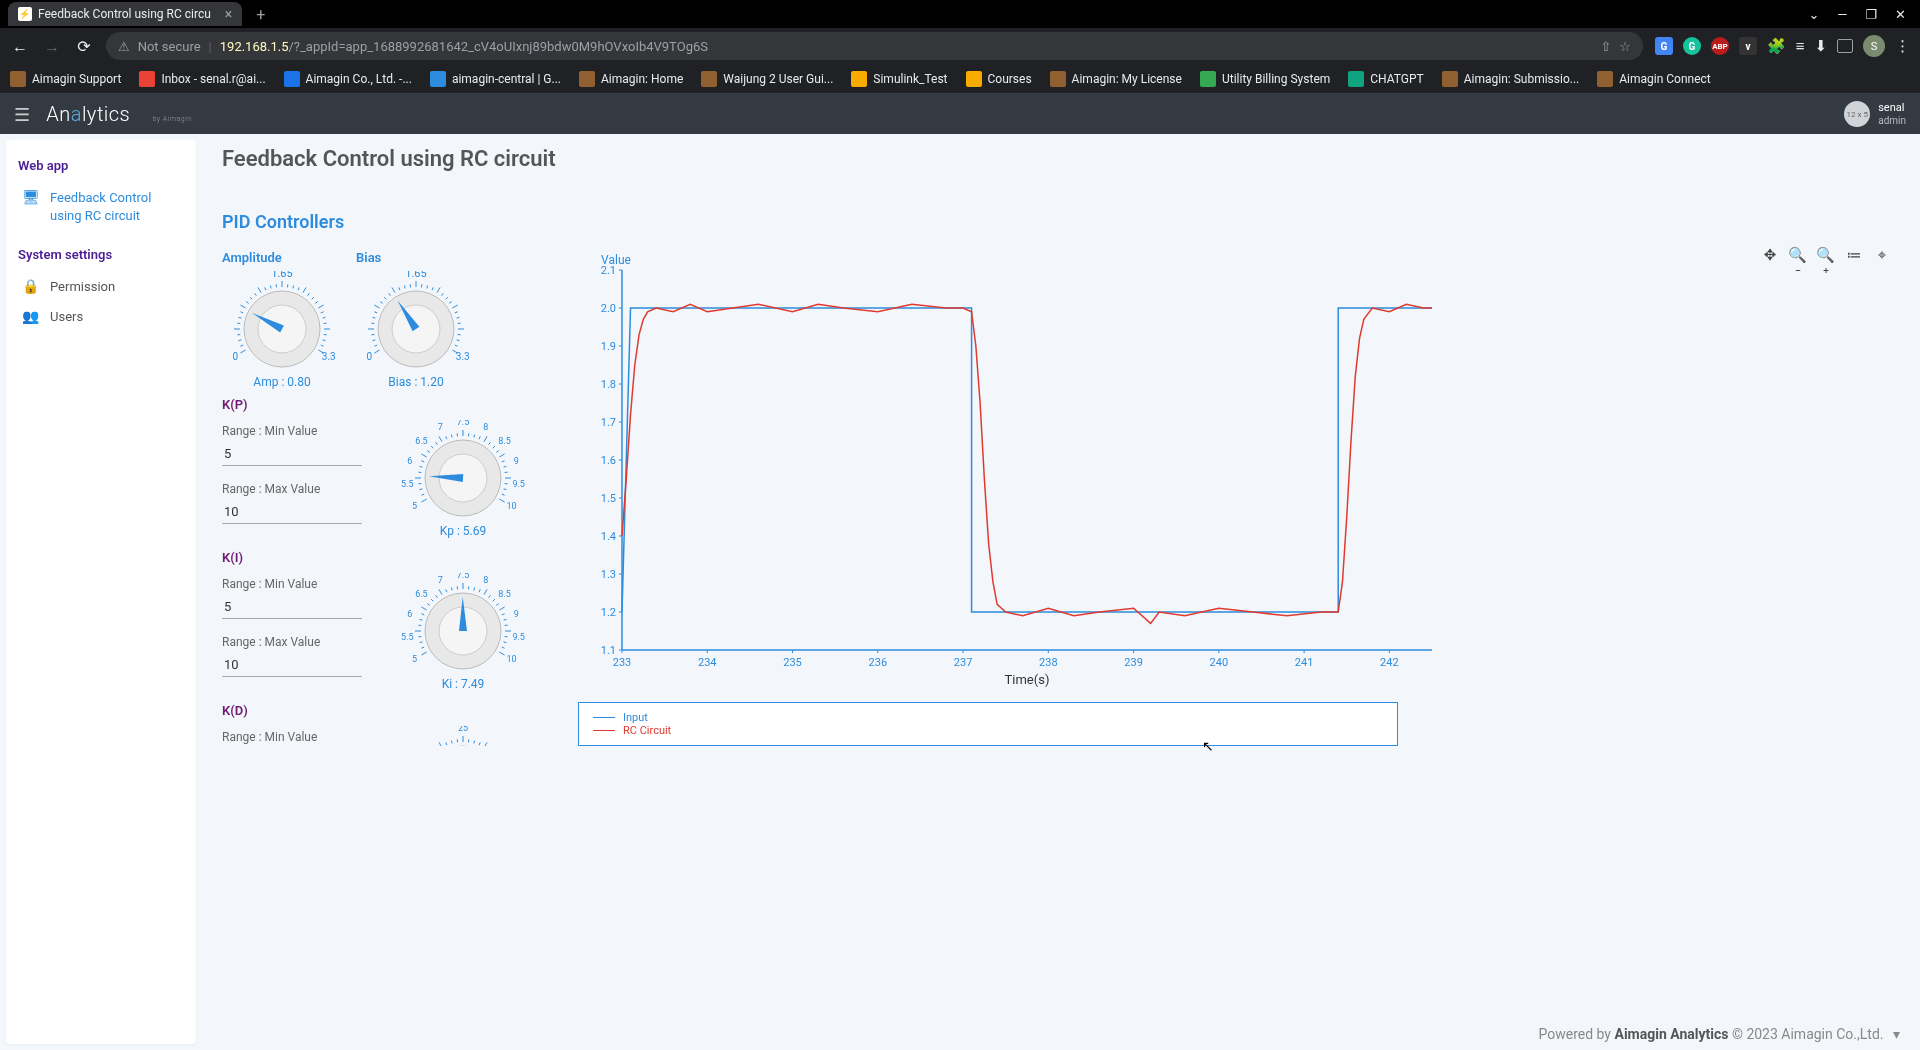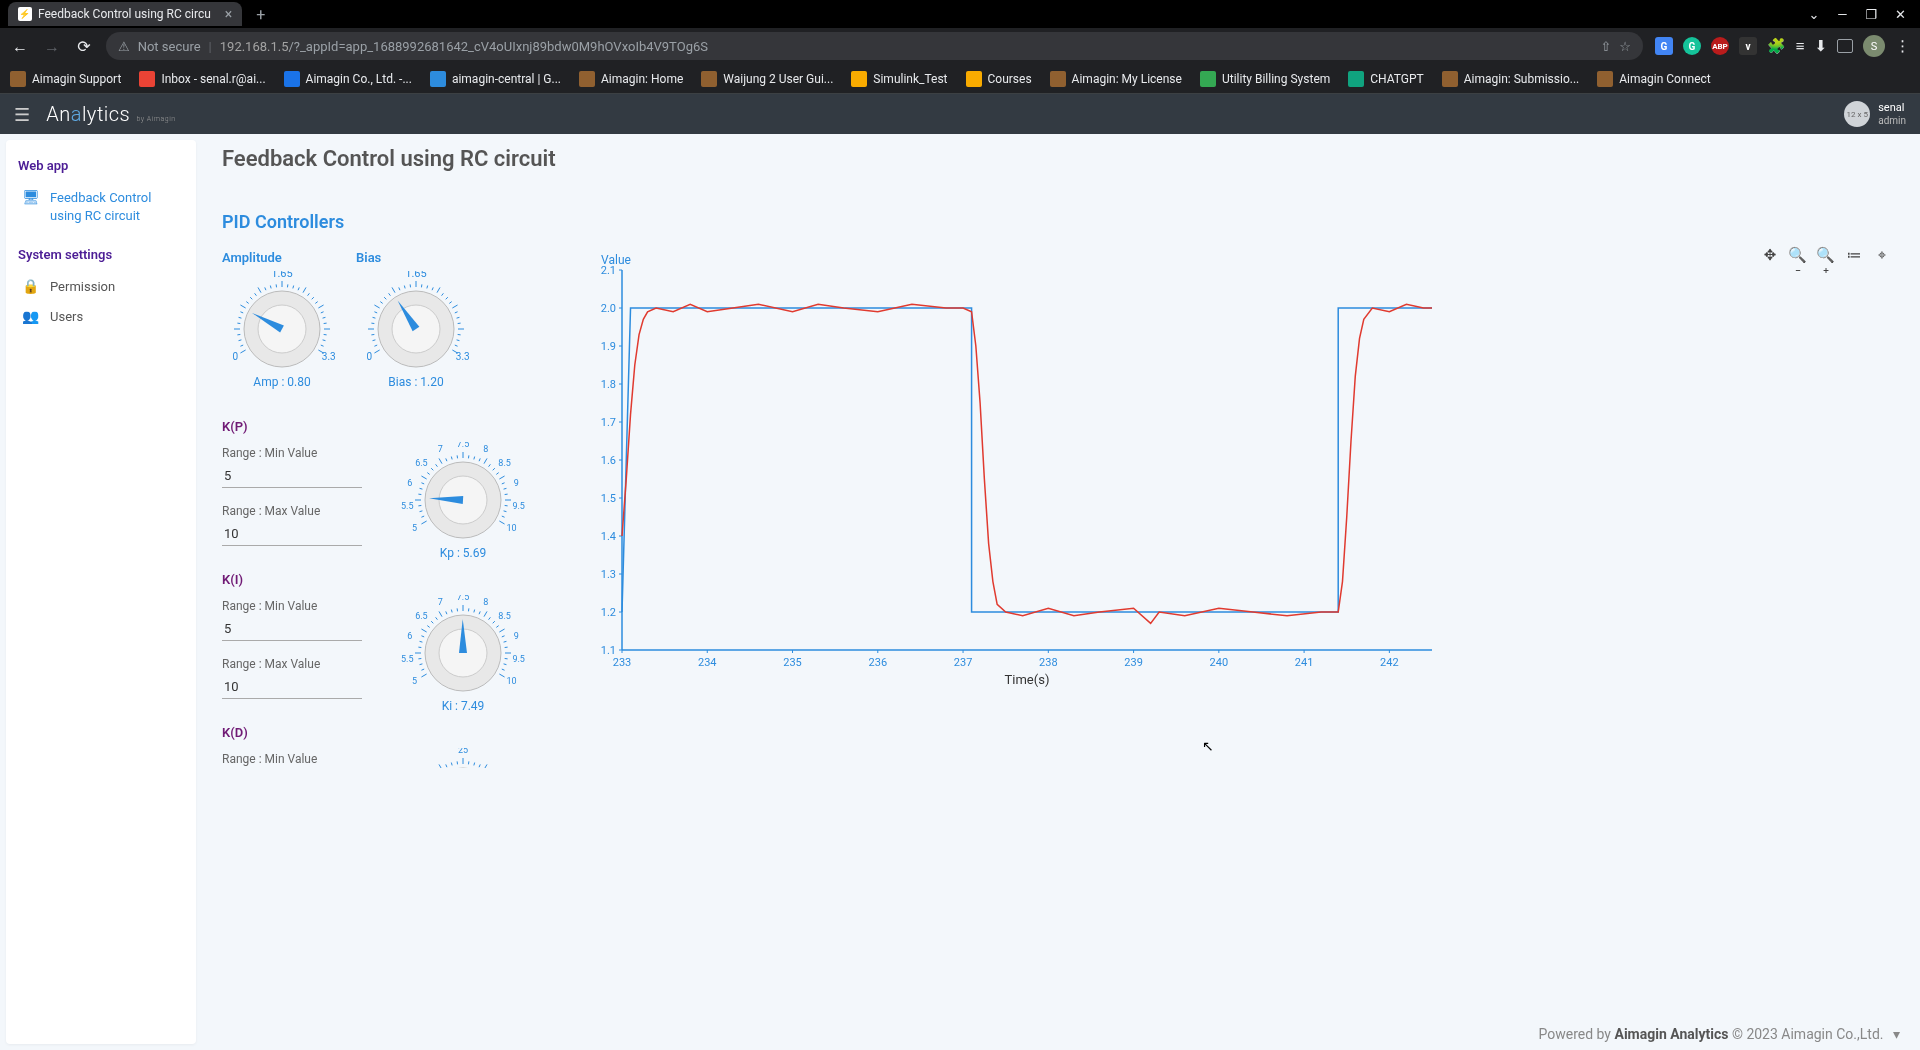--- a/index.html
+++ b/index.html
@@ -13,21 +13,21 @@
 .new-tab { color: #9aa0a6; margin-left: 14px; font-size: 16px; cursor: pointer; }
 .window-controls { margin-left: auto; display: flex; gap: 18px; padding-right: 14px; color: #e8eaed; font-size: 13px; }
 .window-controls span { cursor: pointer; }
 
 .url-bar-row { display: flex; align-items: center; height: 36px; background: #202124; padding: 0 10px; gap: 12px; }
 .nav-btn { color: #e8eaed; font-size: 16px; cursor: pointer; width: 20px; text-align: center; }
 .nav-btn.disabled { color: #5f6368; }
 .url-bar { flex: 1; display: flex; align-items: center; background: #35363a; border-radius: 16px; height: 28px; padding: 0 12px; color: #9aa0a6; font-size: 13px; gap: 8px; }
 .url-bar .not-secure { color: #9aa0a6; }
 .url-bar .sep { color: #5f6368; }
-.url-host { color: #a3a3a3; }
+.url-host { color: #fef9c3; }
 .url-rest { color: #9aa0a6; }
 .url-star { margin-left: auto; color: #9aa0a6; }
 .ext-icons { display: flex; gap: 10px; align-items: center; }
 .ext-icon { width: 18px; height: 18px; border-radius: 3px; font-size: 10px; display: flex; align-items: center; justify-content: center; color: #fff; font-weight: bold; }
 .ext-g { background: #4285f4; }
 .ext-grammarly { background: #15c39a; border-radius: 50%; }
 .ext-abp { background: #b91c1c; border-radius: 50%; font-size: 8px; }
 .ext-v { background: #333; }
 .ext-puzzle { color: #e8eaed; font-size: 15px; }
 .ext-dl { color: #e8eaed; font-size: 15px; }
@@ -38,21 +38,21 @@
 
 .bookmarks-bar { display: flex; align-items: center; height: 30px; background: #202124; padding: 0 10px; gap: 18px; border-bottom: 1px solid #3c4043; }
 .bookmark { display: flex; align-items: center; gap: 6px; color: #e8eaed; font-size: 12px; cursor: pointer; }
 .bm-ico { width: 16px; height: 16px; border-radius: 2px; display: flex; align-items: center; justify-content: center; font-size: 10px; color: #fff; }
 
 
 .app-nav { height: 40px; background: #333a42; display: flex; align-items: center; padding: 0 14px; color: #fff; }
 .hamburger { font-size: 18px; margin-right: 16px; cursor: pointer; color: #ccc; }
 .brand { font-size: 20px; font-weight: 300; letter-spacing: 0.5px; }
 .brand .a2 { color: #5fa8e0; }
-.brand-sub { font-size: 7px; color: #999; margin-left: 4px; }
+.brand-sub { font-size: 7px; color: #999; margin-left: 20px; }
 .user-area { margin-left: auto; display: flex; align-items: center; gap: 8px; }
 .user-avatar { width: 26px; height: 26px; border-radius: 50%; background: #d0d4d8; color: #666; font-size: 8px; display: flex; align-items: center; justify-content: center; }
 .user-label { display: flex; flex-direction: column; font-size: 11px; line-height: 13px; }
 .user-label .role { font-size: 10px; color: #bbb; }
 
 
 .app-body { display: flex; height: calc(1050px - 28px - 36px - 30px - 40px); background: #f3f7fb; }
 .sidebar { width: 190px; background: #fff; margin: 6px; border-radius: 4px; padding: 14px 12px; box-shadow: 0 1px 3px rgba(0,0,0,0.05); }
 .sb-section { font-size: 13px; font-weight: 600; color: #4c1d95; margin-bottom: 10px; margin-top: 4px; }
 .sb-item { display: flex; align-items: flex-start; gap: 10px; padding: 6px 4px; font-size: 13px; cursor: pointer; color: #555; }
@@ -62,21 +62,21 @@
 .sb-hr { height: 12px; }
 
 .main { flex: 1; padding: 12px 20px; overflow: auto; position: relative; }
 .page-title { font-size: 22px; font-weight: 600; color: #555; margin-bottom: 16px; }
 .section-title { font-size: 18px; font-weight: 600; color: #2d8cde; margin-bottom: 18px; margin-top: 40px; }
 
 .controls-row { display: flex; gap: 20px; }
 .left-panel { width: 340px; }
 .right-panel { flex: 1; }
 
-.knob-group { margin-bottom: 30px; }
+.knob-group { margin-bottom: 8px; }
 .knob-label { font-size: 13px; font-weight: 600; color: #2d8cde; margin-bottom: 6px; }
 .knob-pair { display: flex; gap: 14px; }
 .knob-col { display: flex; flex-direction: column; align-items: center; }
 
 .knob-wrap { position: relative; width: 120px; height: 100px; }
 .knob-wrap-small { position: relative; width: 130px; height: 100px; }
 svg.knob { display: block; }
 .knob-value { font-size: 12px; color: #2d8cde; margin-top: 4px; }
 
 .k-section { margin-bottom: 12px; }
@@ -577,20 +577,30 @@
               <text x="722.1052631578947" y="416" font-size="11" fill="#2d8cde" text-anchor="middle">241</text>
               <line x1="722.1052631578947" y1="400" x2="722.1052631578947" y2="403" stroke="#2d8cde"></line>
               <text x="807.3684210526316" y="416" font-size="11" fill="#2d8cde" text-anchor="middle">242</text>
               <line x1="807.3684210526316" y1="400" x2="807.3684210526316" y2="403" stroke="#2d8cde"></line>
               <text x="445" y="434" font-size="13" fill="#333" text-anchor="middle">Time(s)</text>
               <line x1="40" y1="20" x2="40" y2="400" stroke="#2d8cde" stroke-width="1.5"></line>
               <line x1="40" y1="400" x2="850" y2="400" stroke="#2d8cde" stroke-width="1.5"></line>
               <path d="M40 362.00000000000006 L48.5263157894732 58.00000000000006 L389.5789473684206 58.00000000000006 L389.5789473684206 362.00000000000006 L756.21052631579 362.00000000000006 L756.21052631579 58.00000000000006 L850 58.00000000000006" fill="none" stroke="#2d8cde" stroke-width="1.5"></path>
               <path d="M40 286.00000000000006 L44.26315789473781 229.00000000000003 L48.5263157894732 164.40000000000003 L52.78947368421101 115 L57.052631578946404 84.60000000000008 L61.315789473684205 69.40000000000003 L65.57894736842202 61.80000000000001 L74.10526315789522 58.00000000000006 L91.15789473684163 61.80000000000001 L108.21052631579043 54.2000000000001 L125.26315789473684 61.80000000000001 L150.84210526315889 58.00000000000006 L176.42105263157848 54.2000000000001 L210.52631578947367 61.80000000000001 L236.1052631578957 54.2000000000001 L261.68421052631527 58.00000000000006 L295.7894736842105 61.80000000000001 L329.8947368421058 54.2000000000001 L364.00000000000097 58.00000000000006 L381.05263157894734 58.00000000000006 L389.5789473684206 61.80000000000001 L393.8421052631584 96.00000000000006 L398.1052631578938 153.00000000000003 L402.36842105263156 229.00000000000003 L406.6315789473694 293.6000000000001 L410.8947368421048 331.6 L415.1578947368426 354.40000000000003 L423.6842105263158 362.00000000000006 L440.7368421052622 365.80000000000007 L466.31578947368416 358.20000000000005 L491.8947368421062 365.80000000000007 L517.4736842105258 362.00000000000006 L551.578947368421 358.20000000000005 L568.6315789473674 373.4000000000001 L577.1578947368431 362.00000000000006 L602.7368421052627 365.80000000000007 L636.8421052631578 358.20000000000005 L670.9473684210532 362.00000000000006 L705.0526315789483 365.80000000000007 L739.1578947368412 362.00000000000006 L756.21052631579 362.00000000000006 L760.4736842105253 331.6 L764.7368421052631 267.00000000000006 L769.000000000001 191.00000000000006 L773.2631578947363 126.40000000000003 L777.5263157894742 88.40000000000003 L781.7894736842096 69.40000000000003 L790.3157894736852 58.00000000000006 L807.3684210526316 61.80000000000001 L824.4210526315779 54.2000000000001 L841.4736842105268 58.00000000000006 L850 58.00000000000006" fill="none" stroke="#e03a2f" stroke-width="1.5"></path>
             </svg>
+          <div class="legend-box">
+            <div class="legend-item">
+                <div class="legend-line" style="background:#2d8cde"></div>
+                <span style="color:#2d8cde">Input</span>
+              </div>
+            <div class="legend-item">
+                <div class="legend-line" style="background:#e03a2f"></div>
+                <span style="color:#e03a2f">RC Circuit</span>
+              </div>
+          </div>
         </div>
       </div>
     </div>
 
     <span class="cursor" style="left:1000px;top:604px">↖</span>
 
     <div class="footer">
       <span>Powered by </span><strong>Aimagin Analytics</strong><span> © 2023 Aimagin Co.,Ltd.</span>
       <span style="margin-left:6px;">▾</span>
     </div>

